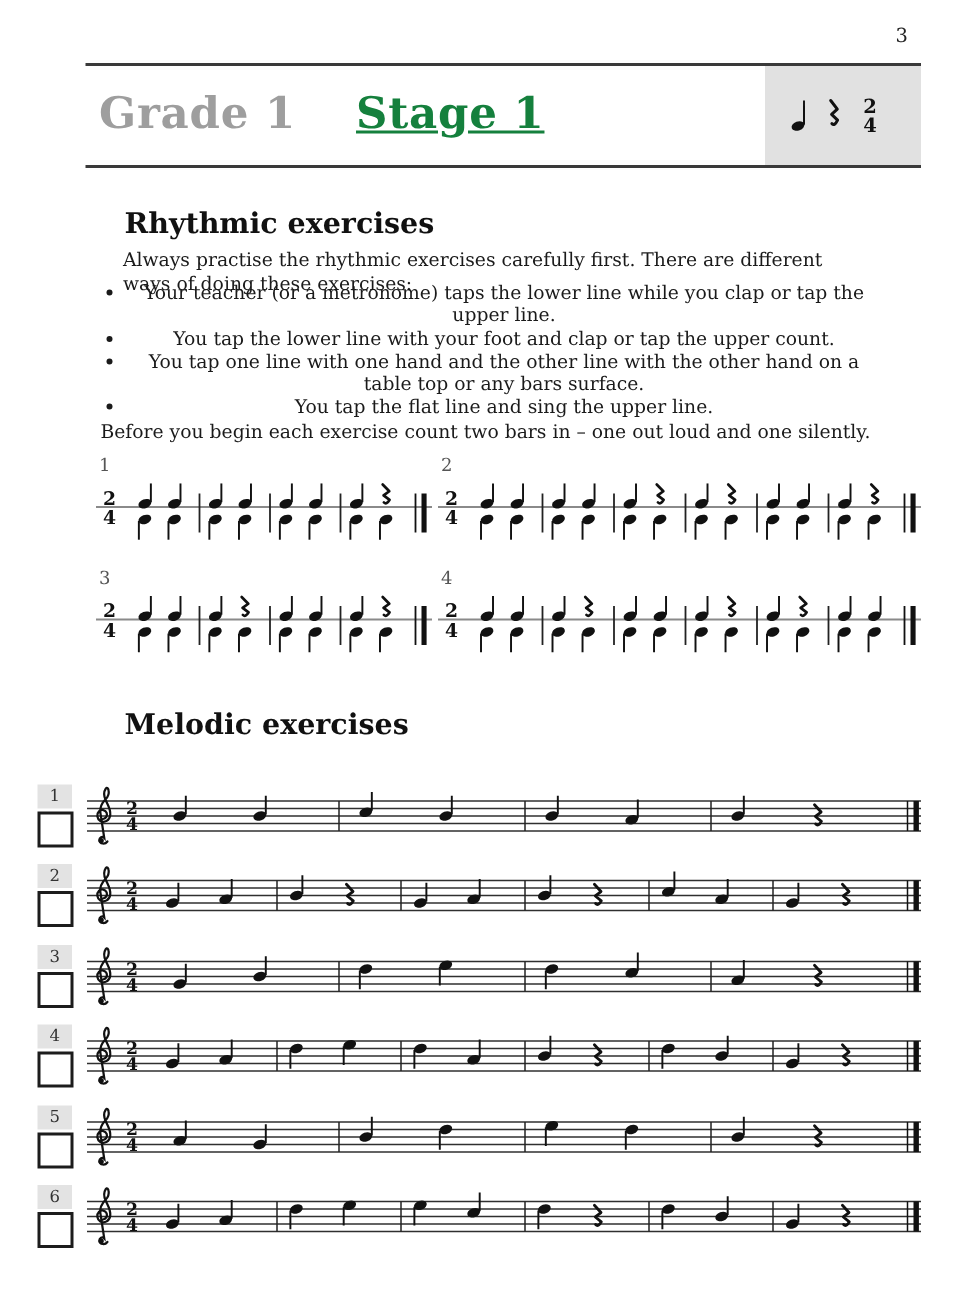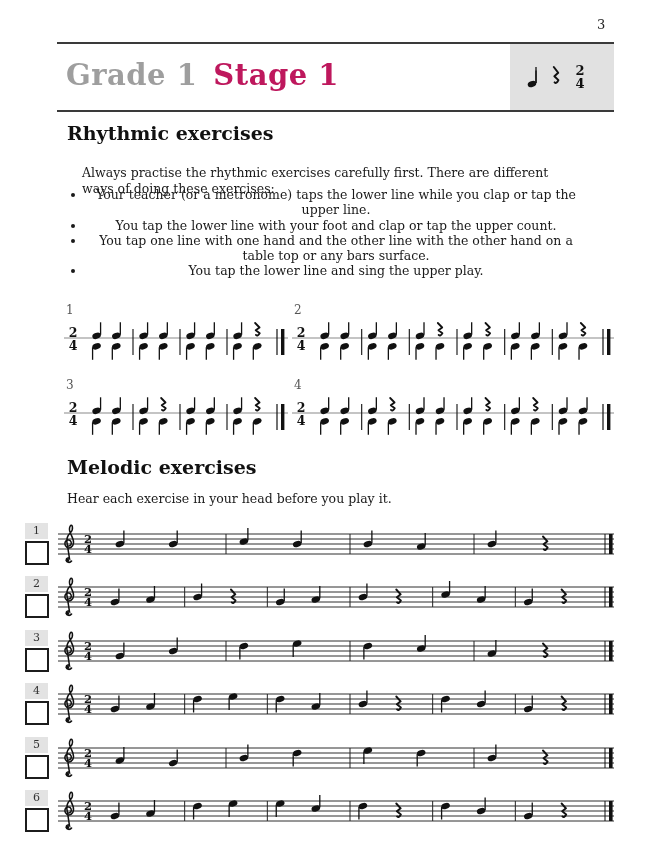--- a/index.html
+++ b/index.html
@@ -3,25 +3,25 @@
 <meta charset="utf-8">
 <style>
   html,body{margin:0;padding:0;background:#fff;}
   .page{position:relative;width:648px;height:864px;background:#ffffff;overflow:hidden;
         font-family:"DejaVu Serif",serif;color:#1a1a1a;}
   .pageno{position:absolute;left:597px;top:17px;font-size:13px;color:#222;}
   .rule{position:absolute;left:57px;width:557px;height:2px;background:#3a3a3a;}
   .rule-top{top:42px;}
   .rule-bottom{top:110px;}
   .notebox{position:absolute;left:510px;top:44px;width:104px;height:66px;background:#e1e1e1;}
-  .headerband{position:absolute;left:66px;top:58px;display:flex;gap:16px;
+  .headerband{position:absolute;left:66px;top:58px;display:flex;gap:40px;
               font-size:29px;font-weight:bold;letter-spacing:.5px;justify-content:flex-end;}
   .grade{color:#9e9e9e;}
-  .stage{color:#be185d;}
-  h2{position:absolute;left:67px;margin:0;font-size:19px;font-weight:bold;color:#111;}
+  .stage{color:#15803d;text-decoration:underline;}
+  h2{position:absolute;left:67px;margin:16px;font-size:19px;font-weight:bold;color:#111;}
   .h-rhythmic{top:122px;}
   .h-melodic{top:456px;}
   .intro{position:absolute;left:67px;top:150px;width:498px;margin:15px;font-size:12.5px;line-height:15.5px;}
   .bullets{position:absolute;left:70px;top:183px;width:498px;margin:4px;padding-left:12px;
            font-size:12.5px;line-height:15.3px;list-style:disc outside;text-align:center;}
   .bullets li{padding-left:2px;margin:0;}
   .countnote{position:absolute;left:67px;top:280px;width:540px;margin:0;font-size:12.5px;line-height:15.5px;}
   .mintro{position:absolute;left:67px;top:491px;width:500px;margin:0;font-size:12.5px;}
   .rhy{position:absolute;height:70px;}
   .exnum{position:absolute;left:2px;top:0;font-size:12px;color:#555;}
@@ -59,22 +59,23 @@
   </div>
 
   <div class="rule rule-bottom"></div>
 
   <h2 class="h-rhythmic">Rhythmic exercises</h2>
   <p class="intro">Always practise the rhythmic exercises carefully first. There are different ways of doing these exercises:</p>
   <ul class="bullets">
     <li>Your teacher (or a metronome) taps the lower line while you clap or tap the upper line.</li>
     <li>You tap the lower line with your foot and clap or tap the upper count.</li>
     <li>You tap one line with one hand and the other line with the other hand on a table top or any bars surface.</li>
-    <li>You tap the lower line and sing the upper play.</li>
+    <li>You tap the flat line and sing the upper line.</li>
   </ul>
+  <p class="countnote">Before you begin each exercise count two bars in – one out loud and one silently.</p>
 
   <div class="rhy" style="left:64px;top:303px;width:224px">
     <span class="exnum">1</span>
     <svg class="rhysvg" width="224" height="50">
         <line x1="0" y1="24" x2="224" y2="24" stroke="#8a8a8a" stroke-width="1.2"></line>
         <text x="9" y="22.5" text-anchor="middle" font-family="&quot;DejaVu Serif&quot;,serif" font-weight="bold" font-size="12.5" fill="#111">2</text>
         <text x="9" y="35.5" text-anchor="middle" font-family="&quot;DejaVu Serif&quot;,serif" font-weight="bold" font-size="12.5" fill="#111">4</text>
         <ellipse cx="32.58" cy="21.8" rx="4.4" ry="3" fill="#111" transform="rotate(-20 32.58 21.8)"></ellipse>
         <line x1="36.58" y1="20.8" x2="36.58" y2="8.3" stroke="#111" stroke-width="1.3"></line>
         <ellipse cx="32.58" cy="32.3" rx="4.4" ry="3" fill="#111" transform="rotate(-20 32.58 32.3)"></ellipse>
@@ -271,21 +272,20 @@
         <ellipse cx="291.02666666666664" cy="21.8" rx="4.4" ry="3" fill="#111" transform="rotate(-20 291.02666666666664 21.8)"></ellipse>
         <line x1="295.02666666666664" y1="20.8" x2="295.02666666666664" y2="8.3" stroke="#111" stroke-width="1.3"></line>
         <ellipse cx="291.02666666666664" cy="32.3" rx="4.4" ry="3" fill="#111" transform="rotate(-20 291.02666666666664 32.3)"></ellipse>
         <line x1="287.02666666666664" y1="33.3" x2="287.02666666666664" y2="45.8" stroke="#111" stroke-width="1.3"></line>
         <line x1="311" y1="15" x2="311" y2="41" stroke="#111" stroke-width="1.2"></line>
         <rect x="315" y="15" width="3.4" height="26" fill="#111"></rect>
       </svg>
   </div>
 
   <h2 class="h-melodic">Melodic exercises</h2>
-  <p class="mintro">Hear each exercise in your head before you play it.</p>
 
   <div class="mel" style="top:520px">
     <div class="numbox">1</div>
     <div class="checkbox"></div>
     <svg class="melsvg" width="556" height="52">
         <line x1="0" y1="14" x2="556" y2="14" stroke="#2f2f2f" stroke-width="1"></line>
         <line x1="0" y1="19" x2="556" y2="19" stroke="#2f2f2f" stroke-width="1"></line>
         <line x1="0" y1="24" x2="556" y2="24" stroke="#2f2f2f" stroke-width="1"></line>
         <line x1="0" y1="29" x2="556" y2="29" stroke="#2f2f2f" stroke-width="1"></line>
         <line x1="0" y1="34" x2="556" y2="34" stroke="#2f2f2f" stroke-width="1"></line>

